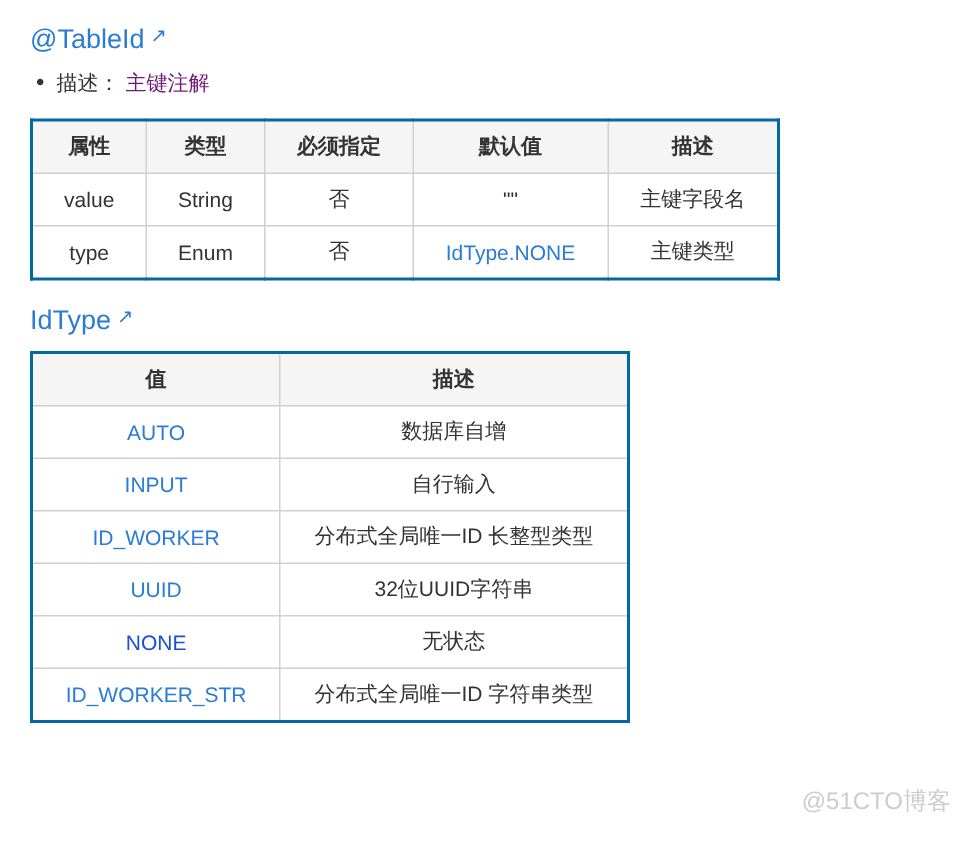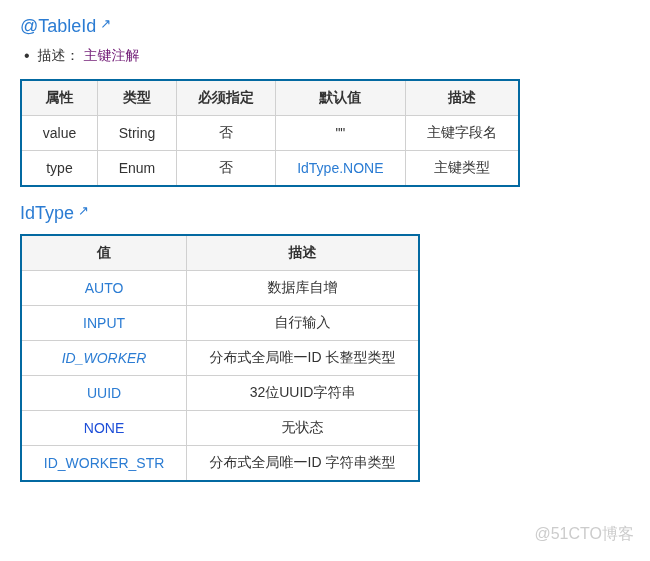--- a/index.html
+++ b/index.html
@@ -152,21 +152,21 @@
     <tbody id="idtype-tbody">
     <tr>
           <td style="color: rgb(43, 124, 211);">AUTO</td>
           <td>数据库自增</td>
         </tr>
         <tr>
           <td style="color: rgb(43, 124, 211);">INPUT</td>
           <td>自行输入</td>
         </tr>
         <tr>
-          <td style="color: rgb(43, 124, 211); font-style: italic;">ID_WORKER</td>
+          <td style="color: rgb(43, 124, 211);">ID_WORKER</td>
           <td>分布式全局唯一ID 长整型类型</td>
         </tr>
         <tr>
           <td style="color: rgb(43, 124, 211);">UUID</td>
           <td>32位UUID字符串</td>
         </tr>
         <tr>
           <td style="color: #1d4ed8;">NONE</td>
           <td>无状态</td>
         </tr>

